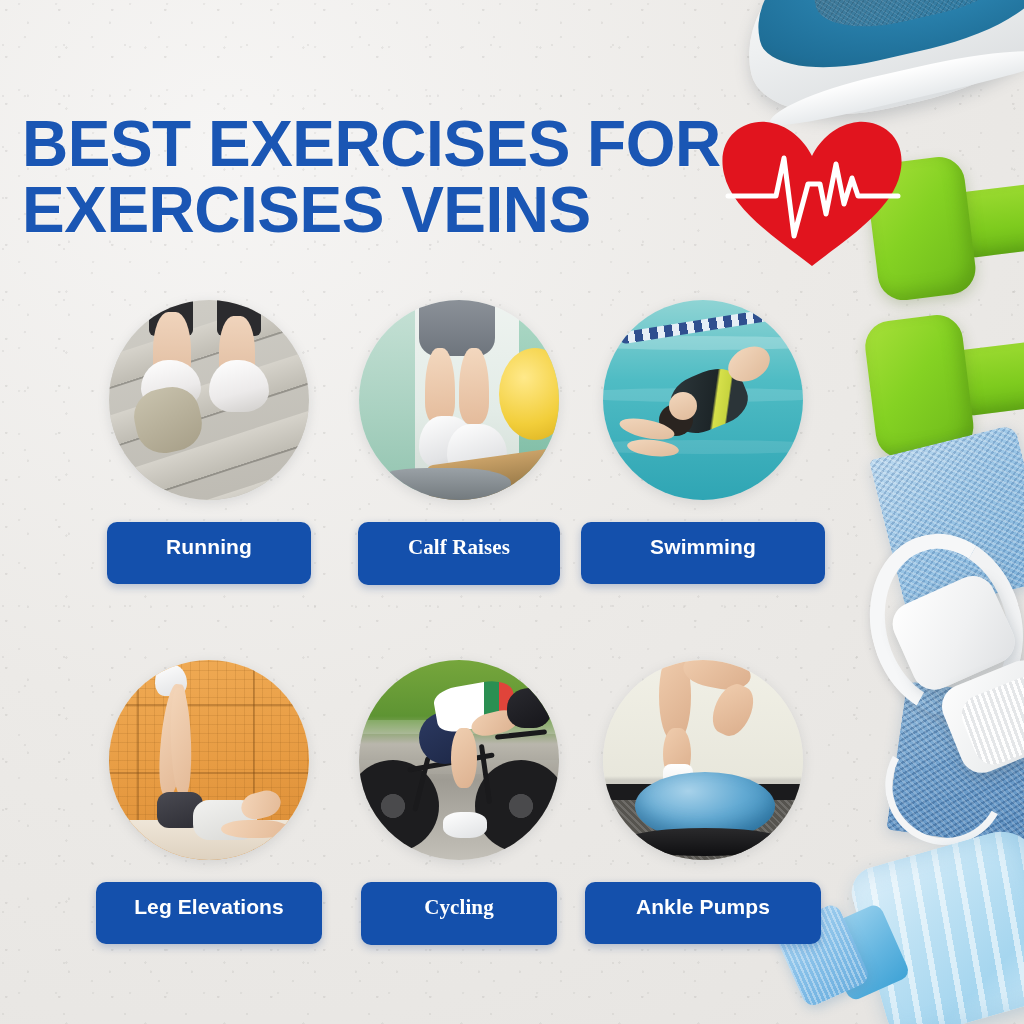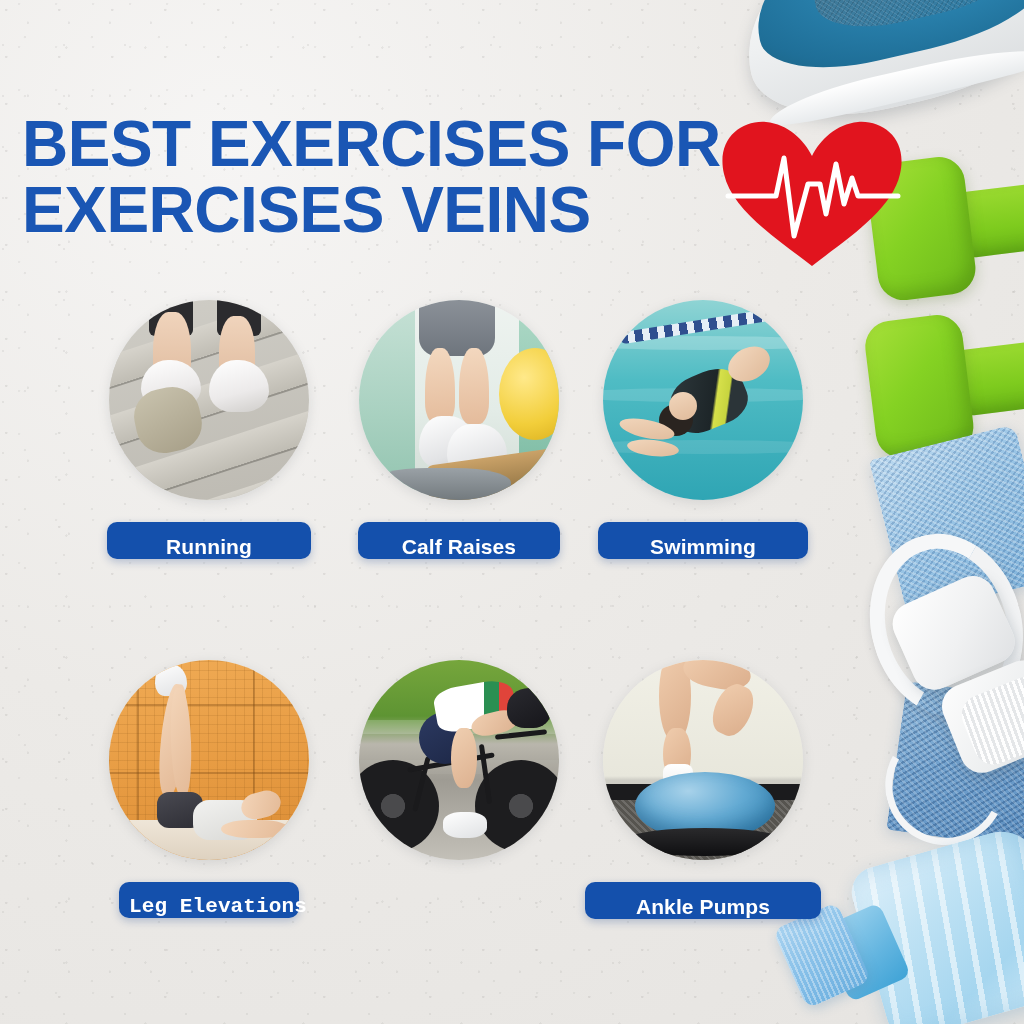--- a/index.html
+++ b/index.html
@@ -170,47 +170,47 @@
   .title .line{ display:block; white-space:nowrap; }
 
   
   .heart{ position:absolute; left:718px; top:118px; width:188px; height:152px; }
   .heart svg{ width:100%; height:100%; display:block; }
 
   
   .grid{ position:absolute; left:0; top:300px; width:1024px; }
   .row{ position:relative; height:360px; }
   .cell{ position:absolute; width:246px; }
-  .cell.c0{ left:86px; } .cell.c1{ left:336px; } .cell.c2{ left:580px; }
+  .cell.c0{ left:86px; } .cell.c1{ left:336px;font-family:Liberation Serif, serif; } .cell.c2{ left:580px; }
 
   .thumb{
     width:200px; height:200px; border-radius:50%;
     margin:0 auto; overflow:hidden; position:relative;
     box-shadow:0 3px 12px rgba(120,125,130,.20);
   }
   .thumb .scene{ position:absolute; inset:0; }
   .thumb .px{ position:absolute; }
 
   .label{
     margin:22px auto 0;
     background:#1450ac;
     color:#ffffff;
     border-radius:10px;
     text-align:center;
     font-weight:700;
     font-size:21px;
     letter-spacing:.1px;
-    padding:13px 10px 0;
+    padding:13px 10px 25px;
     box-shadow:0 3px 8px rgba(30,70,140,.28);
     white-space:nowrap;
   }
   .label.w1{ width:204px; }
   .label.w2{ width:202px; }
-  .label.w3{ width:210px; }
-  .label.w4{ width:180px;font-family:Liberation Mono, monospace; }
+  .label.w3{ width:244px; }
+  .label.w4{ width:226px; }
   .label.w5{ width:196px; }
   .label.w6{ width:236px; }
 
   
   .s-run{ background:linear-gradient(170deg,#cfcdc6 0%,#bdbab2 100%); }
   .s-run .plank{ left:-30%; width:160%; height:30px; background:linear-gradient(180deg,#d6d3cb,#c0bdb4);
                  transform:rotate(-18deg); box-shadow:0 2px 0 rgba(90,88,82,.45); }
   .s-run .leg{ border-radius:40% 40% 30% 30%/60% 60% 20% 20%; background:linear-gradient(180deg,#f0d4bc,#e2bfa3); }
   .s-run .sh{ border-radius:45% 50% 42% 38%/60% 60% 40% 40%;
               background:linear-gradient(165deg,#ffffff,#eceaea 60%,#cfcdca); }
@@ -430,20 +430,21 @@
             <div class="px frame" style="left:62%;top:42%;width:5px;height:30%;transform:rotate(-8deg)"></div>
             <div class="px frame" style="left:68%;top:36%;width:26%;height:5px;transform:rotate(-6deg)"></div>
             <div class="px kit" style="left:30%;top:26%;width:26%;height:26%"></div>
             <div class="px jersey" style="left:38%;top:12%;width:40%;height:22%;transform:rotate(-10deg)"></div>
             <div class="px skin2" style="left:46%;top:34%;width:13%;height:30%"></div>
             <div class="px skin2" style="left:56%;top:26%;width:24%;height:11%;transform:rotate(-14deg)"></div>
             <div class="px helm" style="left:74%;top:14%;width:22%;height:20%"></div>
             <div class="px shoe3" style="left:42%;top:76%;width:22%;height:13%;border-radius:40%;background:linear-gradient(160deg,#fff,#dfe1e3);position:absolute"></div>
           </div>
         </div>
+        <div class="label w5">Cycling</div>
       </div>
 
       <div class="cell c2">
         <div class="thumb">
           <div class="scene s-ank">
             <div class="px floorline"></div>
             <div class="px matt"></div>
             <div class="px limb2" style="left:28%;top:-4%;width:16%;height:44%"></div>
             <div class="px limb2" style="left:40%;top:-2%;width:34%;height:16%;transform:rotate(10deg)"></div>
             <div class="px limb2" style="left:56%;top:12%;width:18%;height:26%;transform:rotate(24deg)"></div>

